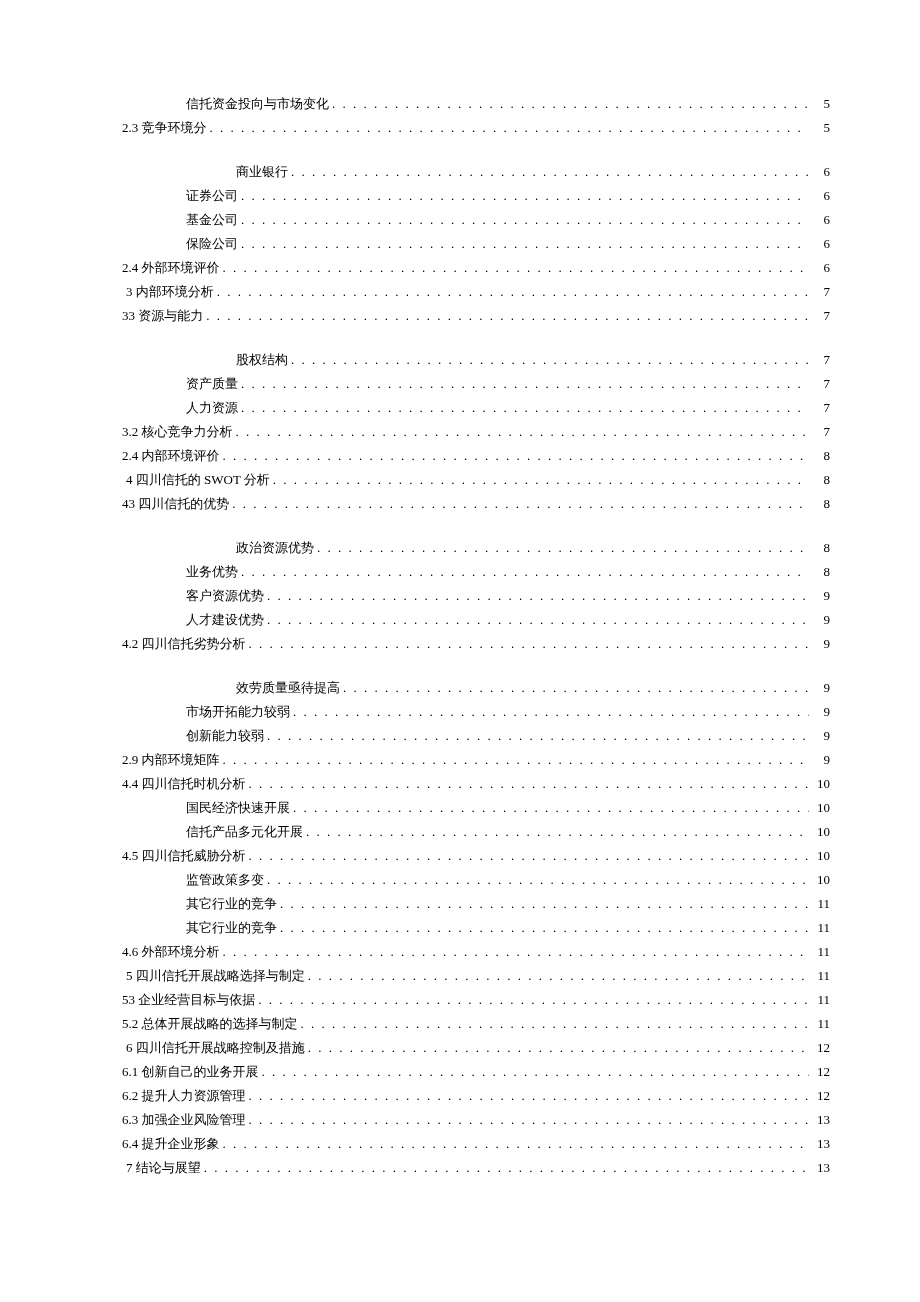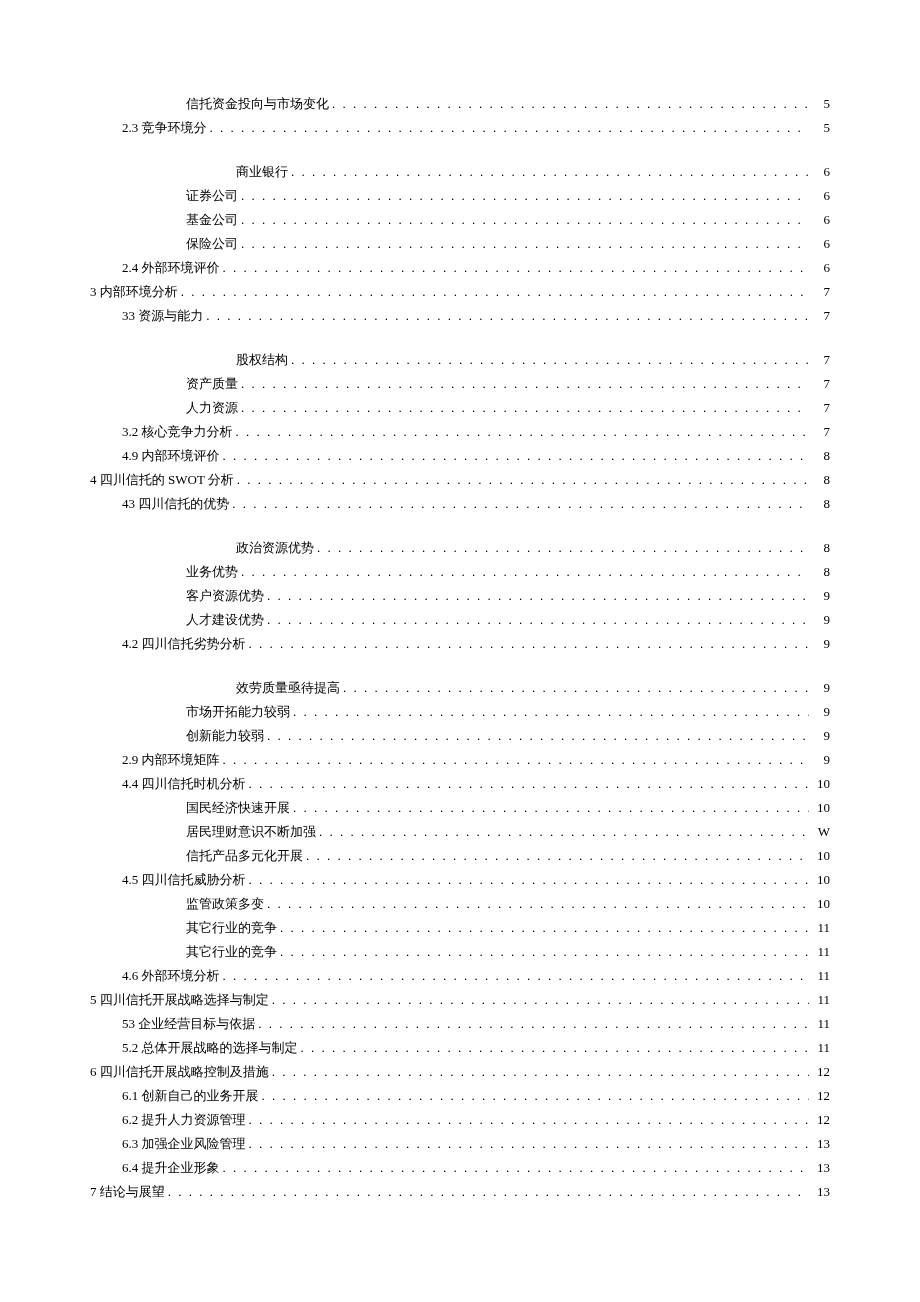--- a/index.html
+++ b/index.html
@@ -39,21 +39,21 @@
     margin: 0 3px;
   }
   .toc-leader::after {
     content: ". . . . . . . . . . . . . . . . . . . . . . . . . . . . . . . . . . . . . . . . . . . . . . . . . . . . . . . . . . . . . . . . . . . . . . . . . . . . . . . . . . . . . . . . . . . . . . . . . . . . . . . . . . . . . . . . . . . . . . . . . . . . . . . . . . . . . . . . . . . .";
   }
   .toc-page {
     flex: 0 0 auto;
     text-align: right;
     min-width: 18px;
   }
-  .lv1 { padding-left: 0px; }
+  .lv1 { padding-left: 0px; margin-left: 36px; }
   .lv2 { padding-left: 32px; align-items: flex-end; }
   .lv3 { padding-left: 96px; align-items: center; }
   .lv3b { padding-left: 146px; margin-top: 20px; }
 </style>
 </head>
 <body>
 
 <div class="page">
   <div class="toc" id="toc">
       <div class="toc-row lv3">
@@ -115,21 +115,21 @@
         <span class="toc-label">人力资源</span>
         <span class="toc-leader"></span>
         <span class="toc-page">7</span>
       </div>
       <div class="toc-row lv2">
         <span class="toc-label">3.2 核心竞争力分析</span>
         <span class="toc-leader"></span>
         <span class="toc-page">7</span>
       </div>
       <div class="toc-row lv2">
-        <span class="toc-label">4.9 内部环境评价</span>
+        <span class="toc-label">2.4 内部环境评价</span>
         <span class="toc-leader"></span>
         <span class="toc-page">8</span>
       </div>
       <div class="toc-row lv1">
         <span class="toc-label">4 四川信托的 SWOT 分析</span>
         <span class="toc-leader"></span>
         <span class="toc-page">8</span>
       </div>
       <div class="toc-row lv2">
         <span class="toc-label">43 四川信托的优势</span>
@@ -183,25 +183,20 @@
       </div>
       <div class="toc-row lv2">
         <span class="toc-label">4.4 四川信托时机分析</span>
         <span class="toc-leader"></span>
         <span class="toc-page">10</span>
       </div>
       <div class="toc-row lv3">
         <span class="toc-label">国民经济快速开展</span>
         <span class="toc-leader"></span>
         <span class="toc-page">10</span>
-      </div>
-      <div class="toc-row lv3">
-        <span class="toc-label">居民理财意识不断加强</span>
-        <span class="toc-leader"></span>
-        <span class="toc-page">W</span>
       </div>
       <div class="toc-row lv3">
         <span class="toc-label">信托产品多元化开展</span>
         <span class="toc-leader"></span>
         <span class="toc-page">10</span>
       </div>
       <div class="toc-row lv2">
         <span class="toc-label">4.5 四川信托威胁分析</span>
         <span class="toc-leader"></span>
         <span class="toc-page">10</span>

